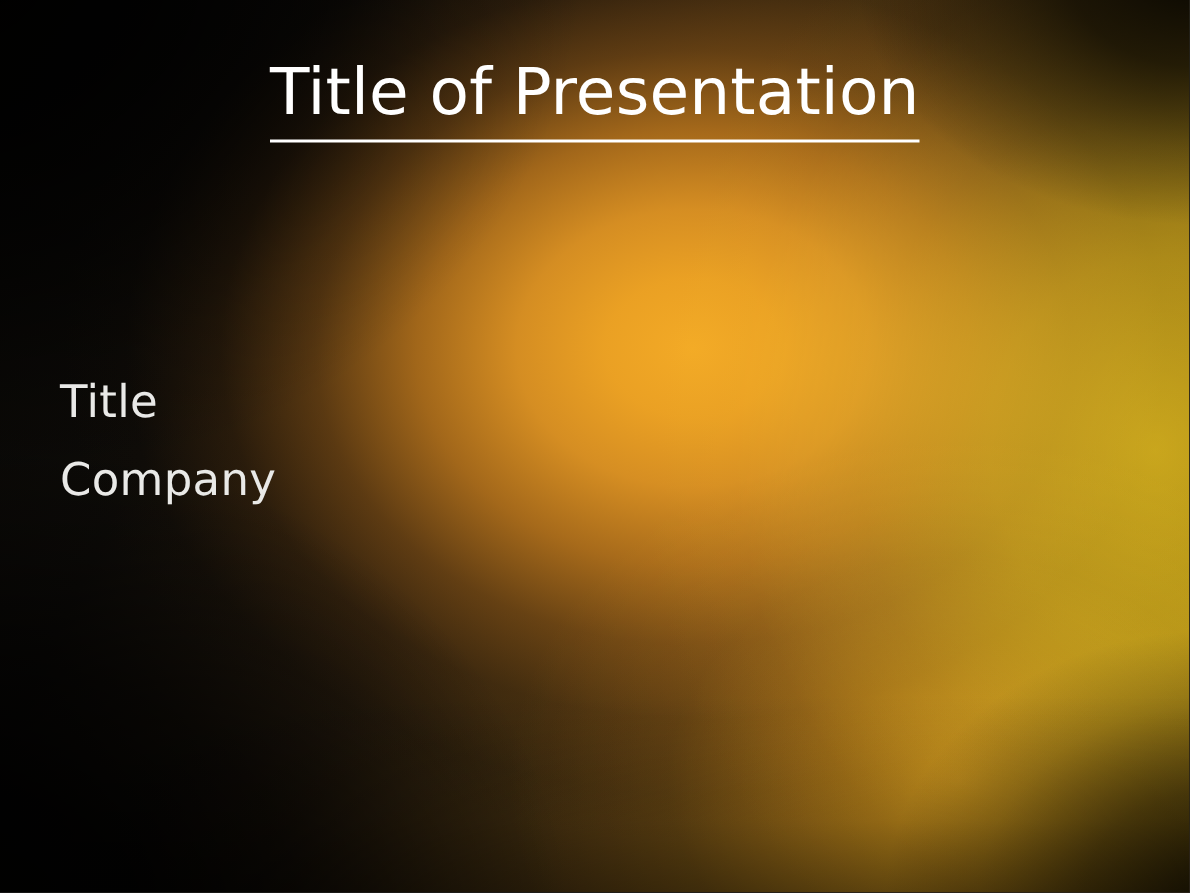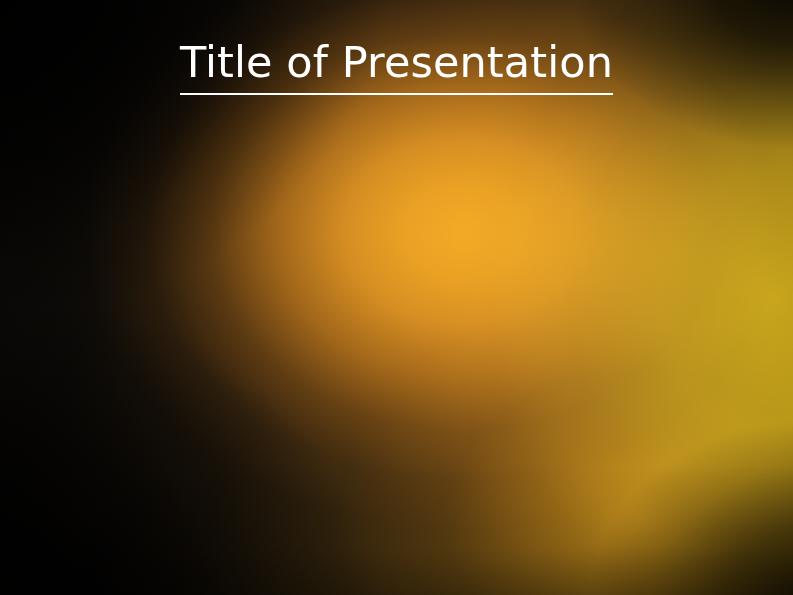--- a/index.html
+++ b/index.html
@@ -175,16 +175,18 @@
   <div class="bg-layer bg-vignette-br"></div>
   <div class="bg-layer bg-vignette-bottom"></div>
 
   <div class="content">
 
     <div id="title-block">
       <span id="presentation-title">Title of Presentation</span>
     </div>
 
     <div id="subtitle-block">
+      <div class="subtitle-line">Title</div>
+      <div class="subtitle-line">Company</div>
     </div>
 
   </div>
 </div>
 
 </body></html>

